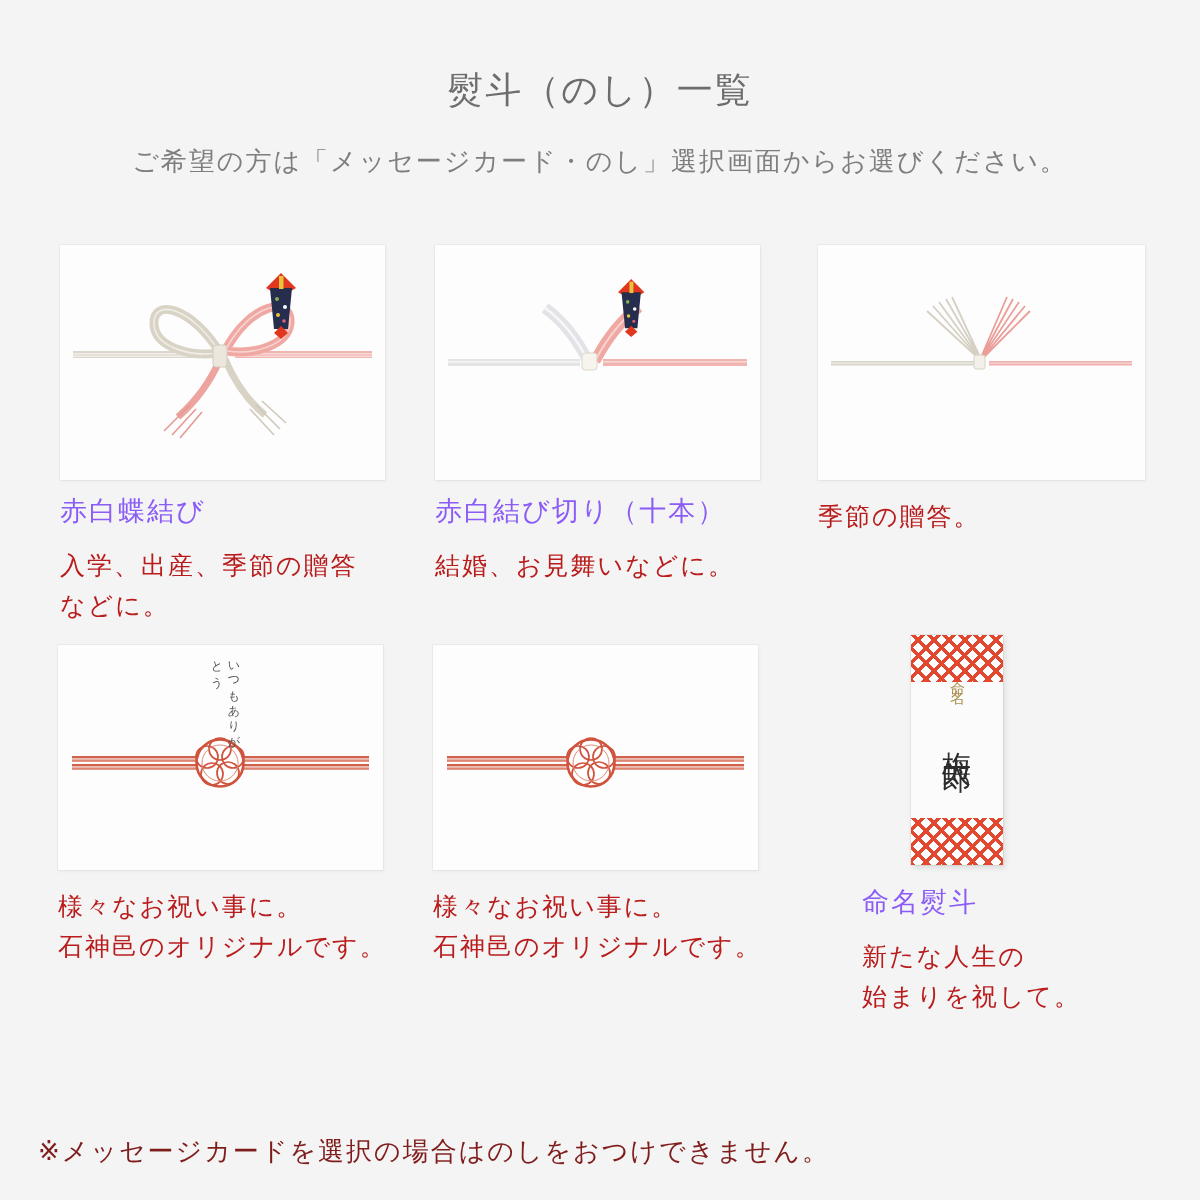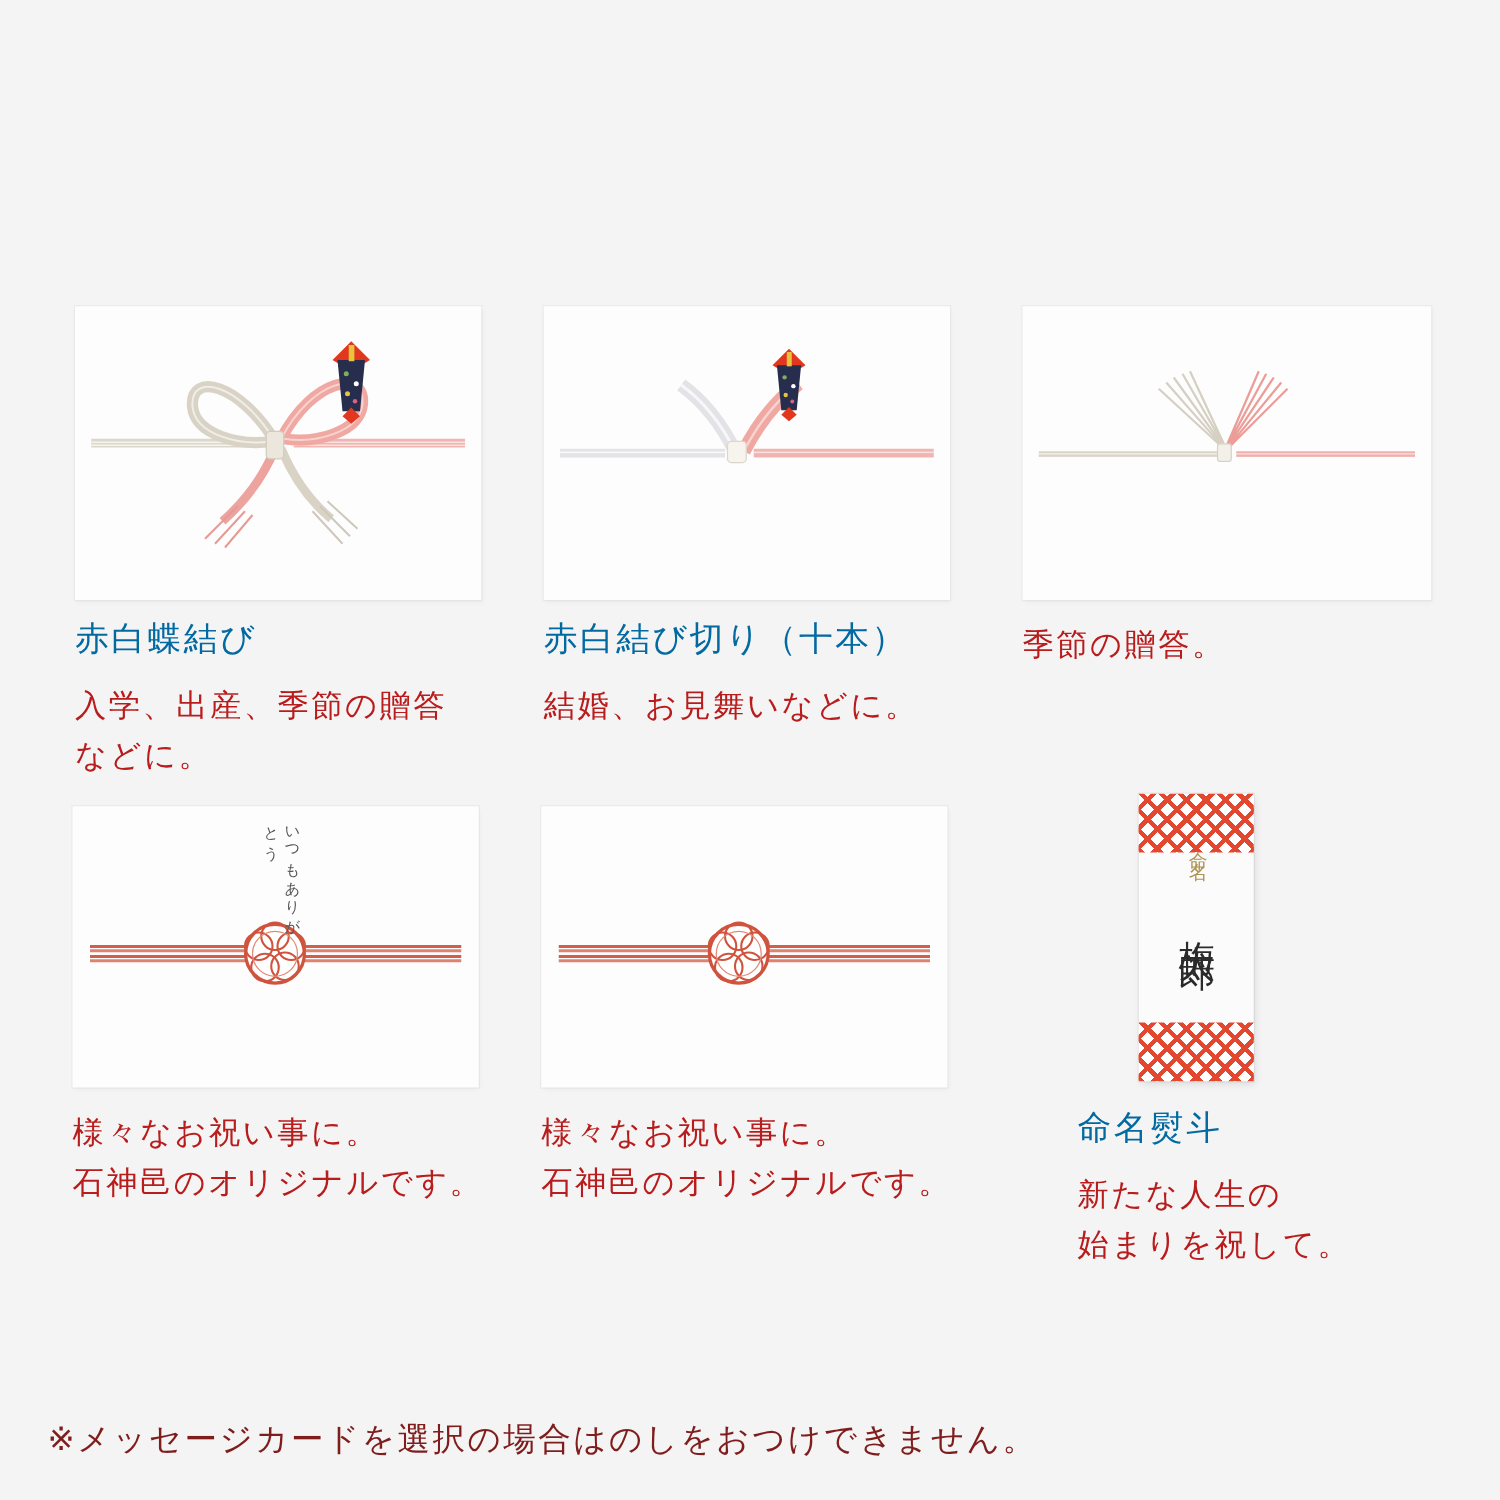--- a/index.html
+++ b/index.html
@@ -28,21 +28,21 @@
   .photo {
     position:relative;
     background:#fdfdfd;
     box-shadow:0 0 0 1px rgba(0,0,0,0.035), 1px 2px 4px rgba(0,0,0,0.04);
   }
   .photo svg { display:block; width:100%; height:100%; }
 
   .item-title {
     margin-top:13px;
     font-size:27px; font-weight:500; letter-spacing:2px;
-    color:#0369a1; white-space:nowrap;
+    color:#8b5cf6; white-space:nowrap;
   }
   .item-desc {
     margin-top:16px;
     font-size:25px; letter-spacing:2px; line-height:40px;
     color:#b91c1c;
   }
   .item-desc div { white-space:nowrap; }
 
   
   .tegaki {
@@ -81,20 +81,22 @@
   .footer-note {
     position:absolute; top:1134px; left:38px;
     font-size:26px; letter-spacing:2px; color:#7f1d1d; white-space:nowrap;
   }
 </style>
 </head>
 <body>
 
 <div class="page">
 
+  <h1 class="title">熨斗（のし）一覧</h1>
+  <p class="subtitle">ご希望の方は「メッセージカード・のし」選択画面からお選びください。</p>
 
   <div class="cell" style="left:60px; top:245px; width:340px;">
     <div class="photo" style="width:325px; height:235px;">
       <svg viewBox="0 0 325 235">
         <rect x="13" y="106" width="137" height="7" fill="#dcd7cb"></rect>
         <rect x="13" y="108.2" width="137" height="1.2" fill="#ffffff" opacity="0.7"></rect>
         <rect x="13" y="110.6" width="137" height="1.2" fill="#ffffff" opacity="0.7"></rect>
         <rect x="175" y="106" width="137" height="7" fill="#f1b5b1"></rect>
         <rect x="175" y="108.2" width="137" height="1.2" fill="#ffffff" opacity="0.6"></rect>
         <rect x="175" y="110.6" width="137" height="1.2" fill="#ffffff" opacity="0.6"></rect>

